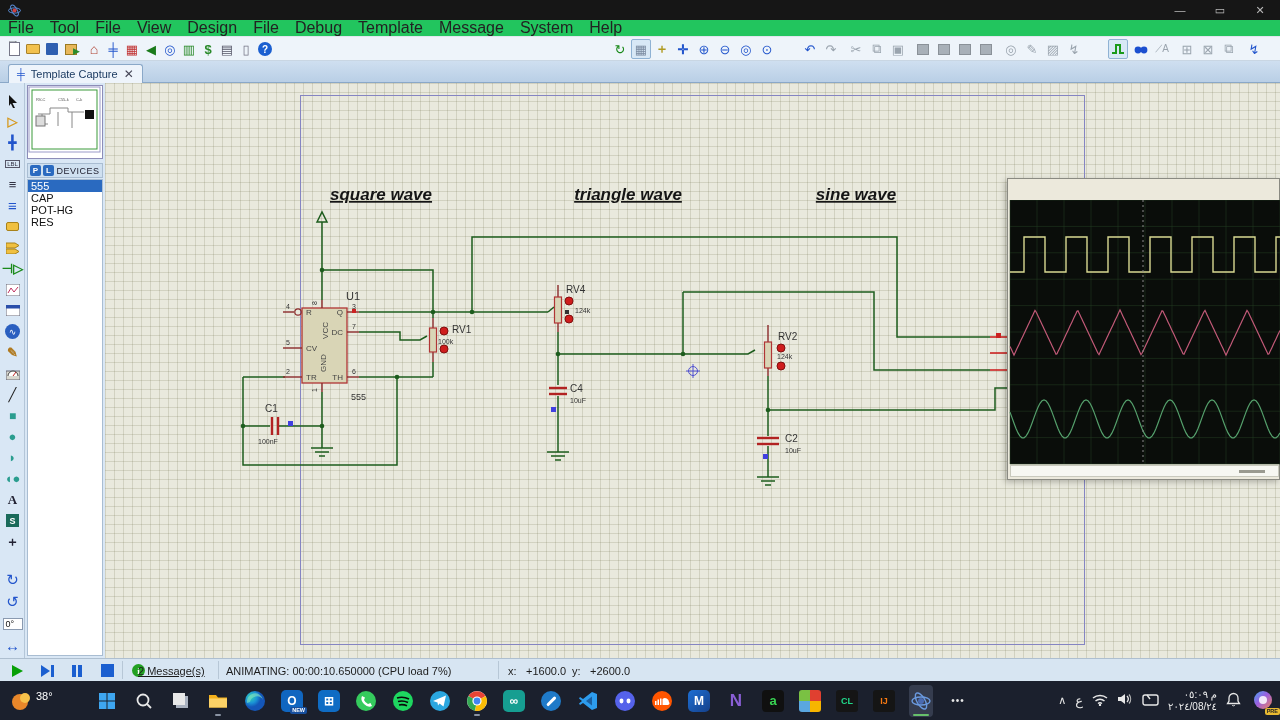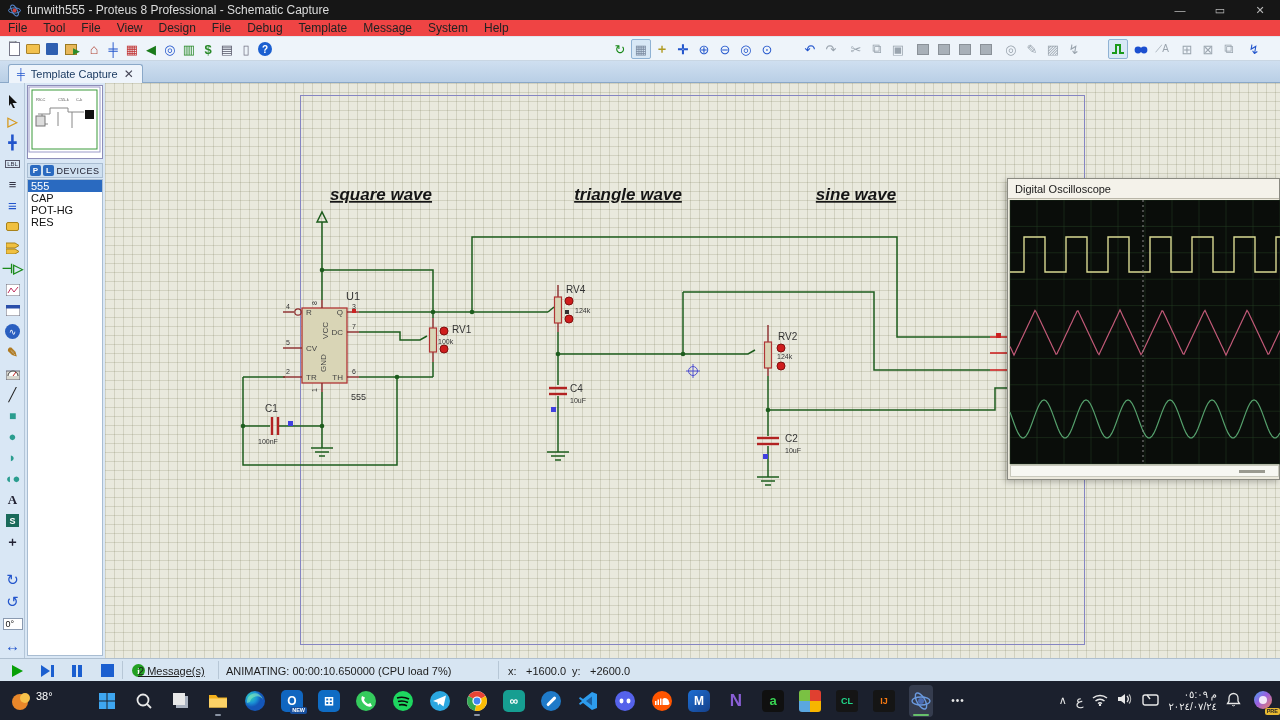--- a/index.html
+++ b/index.html
@@ -7,21 +7,21 @@
   body{font-family:"Liberation Sans",sans-serif;position:relative;}
   .abs{position:absolute;}
 
   
   #titlebar{position:absolute;left:0;top:0;width:1280px;height:20px;background:#161616;color:#dcdcdc;font-size:12px;display:flex;align-items:center;}
   #titlebar .t-icon{margin:0 6px 0 8px;display:flex;}
   #titlebar .controls{margin-left:auto;display:flex;height:100%;}
   #titlebar .controls span{width:40px;text-align:center;line-height:20px;color:#b9b9b9;font-size:11px;}
 
   
-  #menubar{position:absolute;left:0;top:20px;width:1280px;height:17px;background:#ef4444;border-bottom:1px solid #dfe6ee;display:flex;align-items:center;font-size:12px;color:#222;}
+  #menubar{position:absolute;left:0;top:20px;width:1280px;height:17px;background:#22c55e;border-bottom:1px solid #dfe6ee;display:flex;align-items:center;font-size:16px;color:#222;}
   #menubar span{padding:0 8px;}
 
   
   #toolbar{position:absolute;left:0;top:37px;width:1280px;height:24px;background:#eef4fa;border-bottom:1px solid #c9d6e3;}
   .tbtn{position:absolute;top:2px;width:20px;height:20px;display:flex;align-items:center;justify-content:center;font-size:13px;border-radius:2px;}
   .tbtn.pressed{background:#dcE9f6;border:1px solid #8fb2d4;background:#d8e8f6;}
   .gray{color:#9aa4ae;}
   .blk{width:12px;height:11px;background:#a8b0b8;border:1px solid #8a9198;}
 
   
@@ -82,21 +82,20 @@
 <body>
 
 <div id="titlebar">
   <span class="t-icon">
     <svg width="13" height="13" viewBox="0 0 13 13">
         <ellipse cx="6.5" cy="6.5" rx="6" ry="2.6" fill="none" stroke="#5b8dd6" stroke-width="1"></ellipse>
         <ellipse cx="6.5" cy="6.5" rx="6" ry="2.6" fill="none" stroke="#5b8dd6" stroke-width="1" transform="rotate(60 6.5 6.5)"></ellipse>
         <circle cx="6.5" cy="6.5" r="2" fill="#d04040"></circle>
       </svg>
   </span>
-  <span>funwith555 - Proteus 8 Professional - Schematic Capture</span>
   <span class="controls">
     <span>—</span>
     <span>▭</span>
     <span>✕</span>
   </span>
 </div>
 
 <div id="menubar">
   <span>File</span>
   <span>Tool</span>
@@ -554,21 +553,20 @@
     </div>
     <div id="devlist">
       <div class="row sel">555</div>
       <div class="row">CAP</div>
       <div class="row">POT-HG</div>
       <div class="row">RES</div>
     </div>
   </div>
 
   <div id="scope">
-    <div class="stitle">Digital Oscilloscope</div>
     <svg id="scope-svg" width="271" height="265" style="position:absolute;left:1px;top:21px;">
       <rect x="1" y="0" width="270" height="264" fill="#0a0d0a"></rect>
       <g id="scope-content">
           <line x1="1" y1="0" x2="1" y2="264" stroke="#24402285"></line>
           <line x1="28" y1="0" x2="28" y2="264" stroke="#24402285"></line>
           <line x1="55" y1="0" x2="55" y2="264" stroke="#24402285"></line>
           <line x1="82" y1="0" x2="82" y2="264" stroke="#24402285"></line>
           <line x1="109" y1="0" x2="109" y2="264" stroke="#24402285"></line>
           <line x1="136" y1="0" x2="136" y2="264" stroke="#24402285"></line>
           <line x1="163" y1="0" x2="163" y2="264" stroke="#24402285"></line>
@@ -805,21 +803,21 @@
           <polygon points="1,5 4,5 8,2 8,12 4,9 1,9" fill="#e8e8e8"></polygon>
           <path d="M10,4 a4.5,4.5 0 0 1 0,6" stroke="#e8e8e8" fill="none" stroke-width="1.3"></path>
           <path d="M12,2.5 a7,7 0 0 1 0,9" stroke="#bbb" fill="none" stroke-width="1.2"></path>
         </svg></span>
     <span><svg width="17" height="13">
           <rect x="1" y="2" width="15" height="10" rx="2" fill="none" stroke="#e8e8e8" stroke-width="1.4"></rect>
           <path d="M5,2 L8,6" stroke="#e8e8e8" stroke-width="1.4"></path>
         </svg></span>
     <span id="clock">
       <div>م ٠٥:٠٩</div>
-      <div>٢٠٢٤/٠٧/٢٤</div>
+      <div>٢٠٢٤/08/٢٤</div>
     </span>
     <span><svg width="15" height="15">
           <path d="M7.5,1.5 a4.5,4.5 0 0 1 4.5,4.5 v3 l1.5,2.5 h-12 l1.5,-2.5 v-3 a4.5,4.5 0 0 1 4.5,-4.5 z" fill="none" stroke="#e8e8e8" stroke-width="1.3"></path>
           <path d="M6,13 a1.8,1.8 0 0 0 3,0" stroke="#e8e8e8" fill="none"></path>
         </svg></span>
     <span class="app" style="width:26px;">
         <svg width="22" height="22">
           <defs>
             <linearGradient id="cg" x1="0" y1="0" x2="1" y2="1">
               <stop offset="0%" stop-color="#4aa3f0"></stop>

